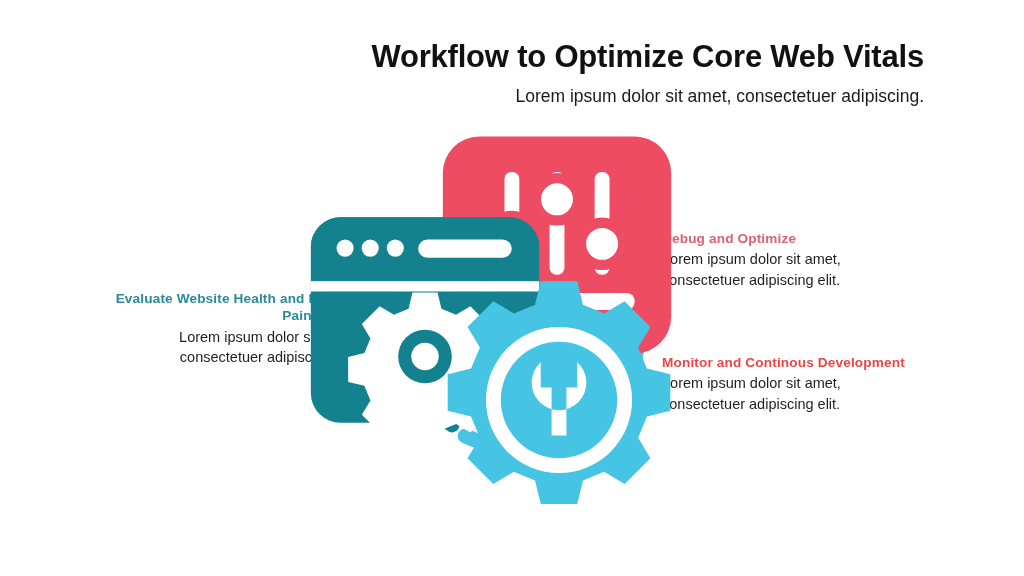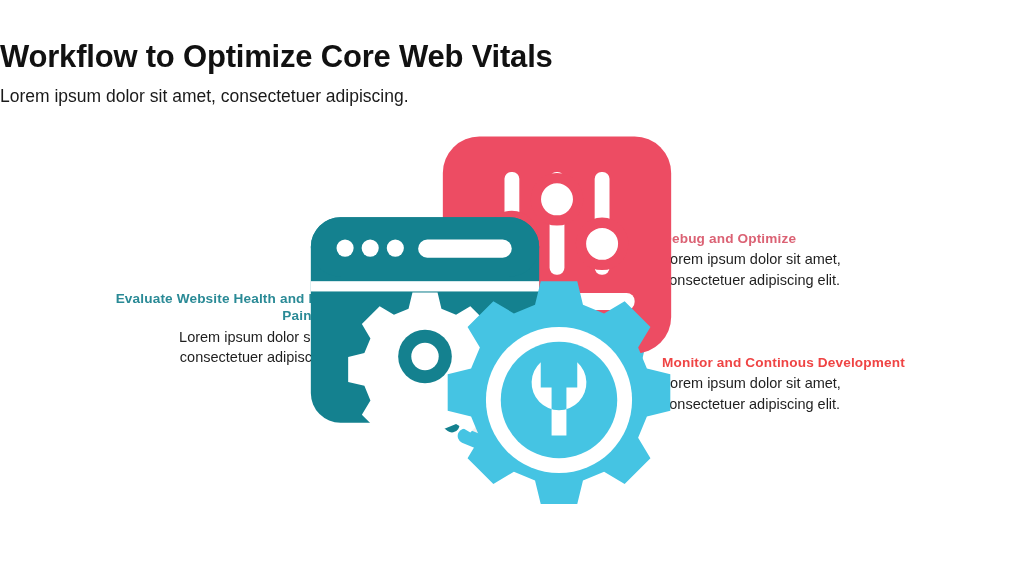--- a/index.html
+++ b/index.html
@@ -20,21 +20,21 @@
     inset: 0;
     background: #ffffff;
   }
 
   
   .header {
     position: absolute;
     top: 40px;
     left: 0;
     width: 924px;
-    text-align: left;
+    text-align: right;
   }
   .slide-title {
     font-size: 31px;
     font-weight: bold;
     color: #111111;
     letter-spacing: -0.2px;
     line-height: 1.1;
     margin: 0;
   }
   .slide-subtitle {

